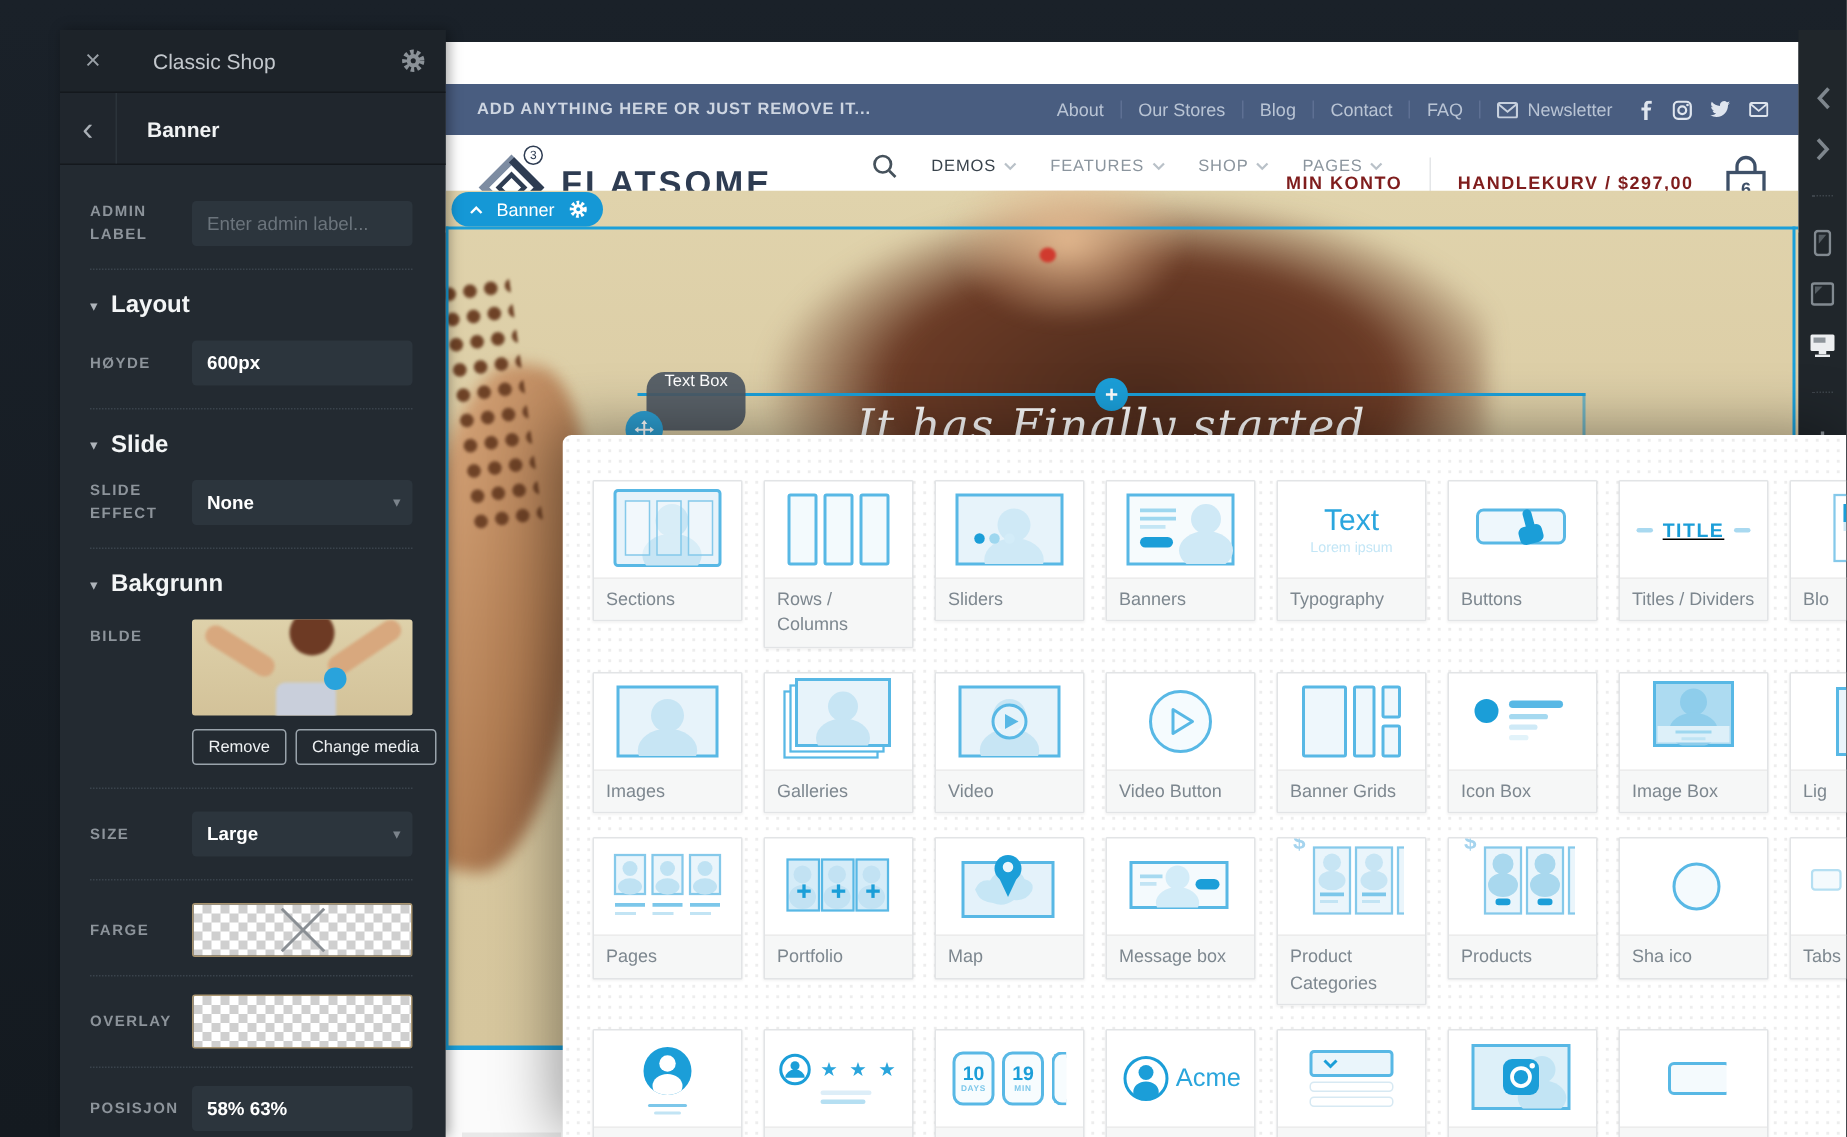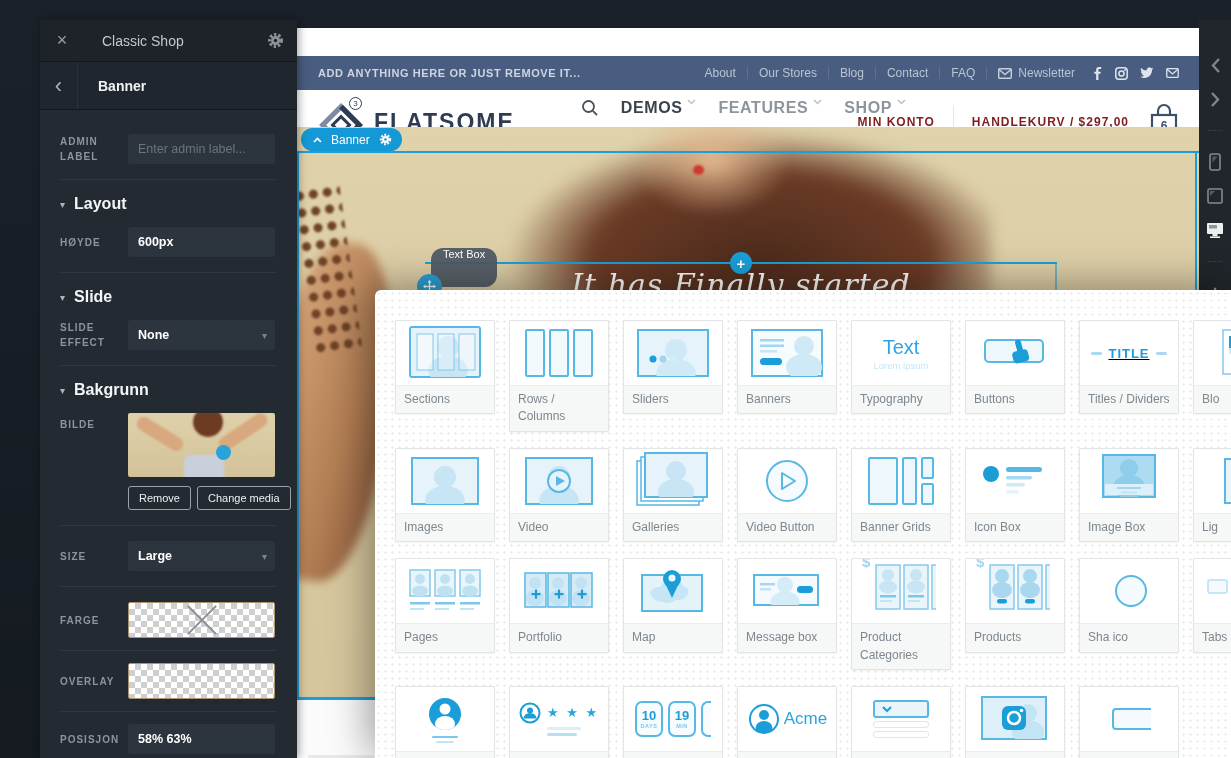--- a/index.html
+++ b/index.html
@@ -51,21 +51,21 @@
   .tb-news{display:flex;align-items:center;gap:6px;color:#b9c4d4;font-size:12px;cursor:pointer;}
   .tb-social{display:flex;align-items:center;gap:12px;margin-left:6px;}
   .tb-social span{display:flex;cursor:pointer;}
 
   .nav{height:65px;background:#fff;display:flex;align-items:center;border-bottom:1px solid #f0f0f0;position:relative;}
   .brand{display:flex;align-items:center;gap:10px;padding-left:21px;flex:none;cursor:pointer;}
   .brand-logo{position:relative;width:46px;height:46px;}
   .brand-badge{position:absolute;right:2px;top:-2px;width:13px;height:13px;border:1.5px solid #2e3c52;border-radius:50%;background:#fff;color:#2e3c52;font-size:8px;display:flex;align-items:center;justify-content:center;}
   .brand-name{font-size:23px;font-weight:800;letter-spacing:2px;color:#2e3c52;}
   .nav-menu{display:flex;flex-wrap:wrap;align-items:center;column-gap:22px;row-gap:13px;width:372px;margin-left:66px;padding-top:2px;}
-  .nav-item{display:flex;align-items:flex-start;gap:5px;color:#8b959e;font-size:16px;font-weight:bold;letter-spacing:.6px;cursor:pointer;white-space:nowrap;}
+  .nav-item{display:flex;align-items:center;gap:5px;color:#8b959e;font-size:11px;font-weight:normal;letter-spacing:.6px;cursor:pointer;white-space:nowrap;}
   .nav-item.active{color:#39434c;}
   .nav-search{display:flex;cursor:pointer;}
   .nav-right{position:absolute;right:18px;top:0;height:100%;display:flex;align-items:center;gap:18px;}
   .acct{color:#7f1d1d;font-size:12px;font-weight:bold;letter-spacing:1px;cursor:pointer;white-space:nowrap;}
   .nav-div{width:1px;height:34px;background:#e4e6e8;}
   .bag{position:relative;width:34px;height:38px;cursor:pointer;flex:none;}
   .cart-count{position:absolute;left:0;top:12px;width:34px;height:21px;display:flex;align-items:center;justify-content:center;color:#3e5068;font-size:12px;font-weight:bold;}
 
   .banner{position:absolute;left:0;top:99px;width:902px;height:573px;overflow:hidden;}
   .b-base{position:absolute;inset:0;background:linear-gradient(180deg,#e0d3ac,#d8c8a0 55%,#d6c69d);}
@@ -473,55 +473,55 @@
               <g clip-path="url(#cp8)">
                 <circle cx="35" cy="22" r="11" fill="#c7e5f4"></circle>
                 <ellipse cx="35" cy="45.1" rx="19.8" ry="14.3" fill="#c7e5f4"></ellipse>
               </g>
             </svg>
           </div>
           <div class="tile-label">Images</div>
         </div>
         <div class="tile">
           <div class="tile-icon">
-            <svg width="70" height="52">
-              <defs>
-                <clipPath id="cp9">
-                  <rect x="2" y="3" width="66" height="46"></rect>
-                </clipPath>
-              </defs>
-              <rect x="2" y="3" width="66" height="46" fill="#e7f3fa" stroke="#58b8e5" stroke-width="2"></rect>
-              <g clip-path="url(#cp9)">
-                <circle cx="35" cy="22" r="11" fill="#c7e5f4"></circle>
-                <ellipse cx="35" cy="45.1" rx="19.8" ry="14.3" fill="#c7e5f4"></ellipse>
-              </g>
-              <circle cx="35" cy="26" r="11" fill="rgba(255,255,255,.55)" stroke="#58b8e5" stroke-width="2"></circle>
-              <path d="M32 21 l9 5 -9 5 z" fill="#58b8e5"></path>
-            </svg>
-          </div>
-          <div class="tile-label">Video</div>
-        </div>
-        <div class="tile">
-          <div class="tile-icon">
             <svg width="76" height="60">
               <defs>
                 <clipPath id="cp10">
                   <rect x="10" y="2" width="62" height="44"></rect>
                 </clipPath>
               </defs>
               <rect x="2" y="10" width="62" height="44" fill="#fff" stroke="#58b8e5" stroke-width="1.5"></rect>
               <rect x="6" y="6" width="62" height="44" fill="#fff" stroke="#58b8e5" stroke-width="1.5"></rect>
               <rect x="10" y="2" width="62" height="44" fill="#e7f3fa" stroke="#58b8e5" stroke-width="2"></rect>
               <g clip-path="url(#cp10)">
                 <circle cx="41" cy="20" r="10" fill="#c7e5f4"></circle>
                 <ellipse cx="41" cy="41" rx="18" ry="13" fill="#c7e5f4"></ellipse>
               </g>
             </svg>
           </div>
           <div class="tile-label">Galleries</div>
+        </div>
+        <div class="tile">
+          <div class="tile-icon">
+            <svg width="70" height="52">
+              <defs>
+                <clipPath id="cp9">
+                  <rect x="2" y="3" width="66" height="46"></rect>
+                </clipPath>
+              </defs>
+              <rect x="2" y="3" width="66" height="46" fill="#e7f3fa" stroke="#58b8e5" stroke-width="2"></rect>
+              <g clip-path="url(#cp9)">
+                <circle cx="35" cy="22" r="11" fill="#c7e5f4"></circle>
+                <ellipse cx="35" cy="45.1" rx="19.8" ry="14.3" fill="#c7e5f4"></ellipse>
+              </g>
+              <circle cx="35" cy="26" r="11" fill="rgba(255,255,255,.55)" stroke="#58b8e5" stroke-width="2"></circle>
+              <path d="M32 21 l9 5 -9 5 z" fill="#58b8e5"></path>
+            </svg>
+          </div>
+          <div class="tile-label">Video</div>
         </div>
         <div class="tile">
           <div class="tile-icon">
             <svg width="56" height="52">
               <circle cx="28" cy="26" r="20" fill="#f5fbfe" stroke="#58b8e5" stroke-width="2"></circle>
               <path d="M23 18 l13 8 -13 8 z" fill="none" stroke="#58b8e5" stroke-width="2" stroke-linejoin="round"></path>
             </svg>
           </div>
           <div class="tile-label">Video Button</div>
         </div>

